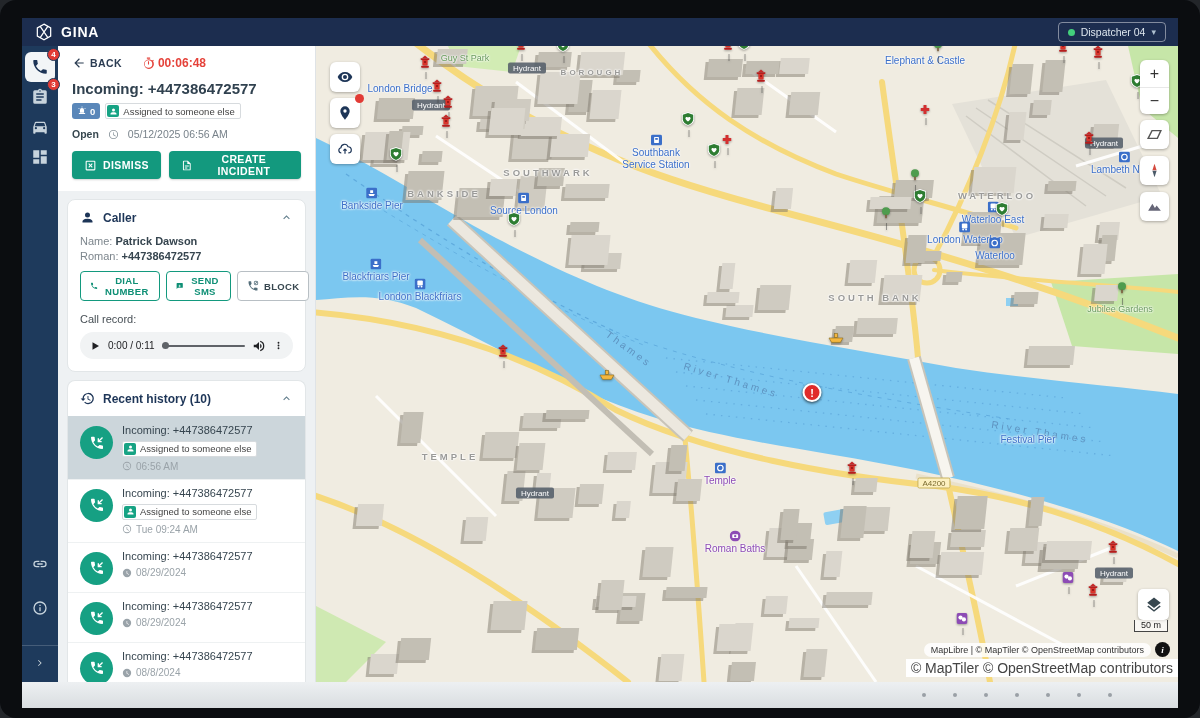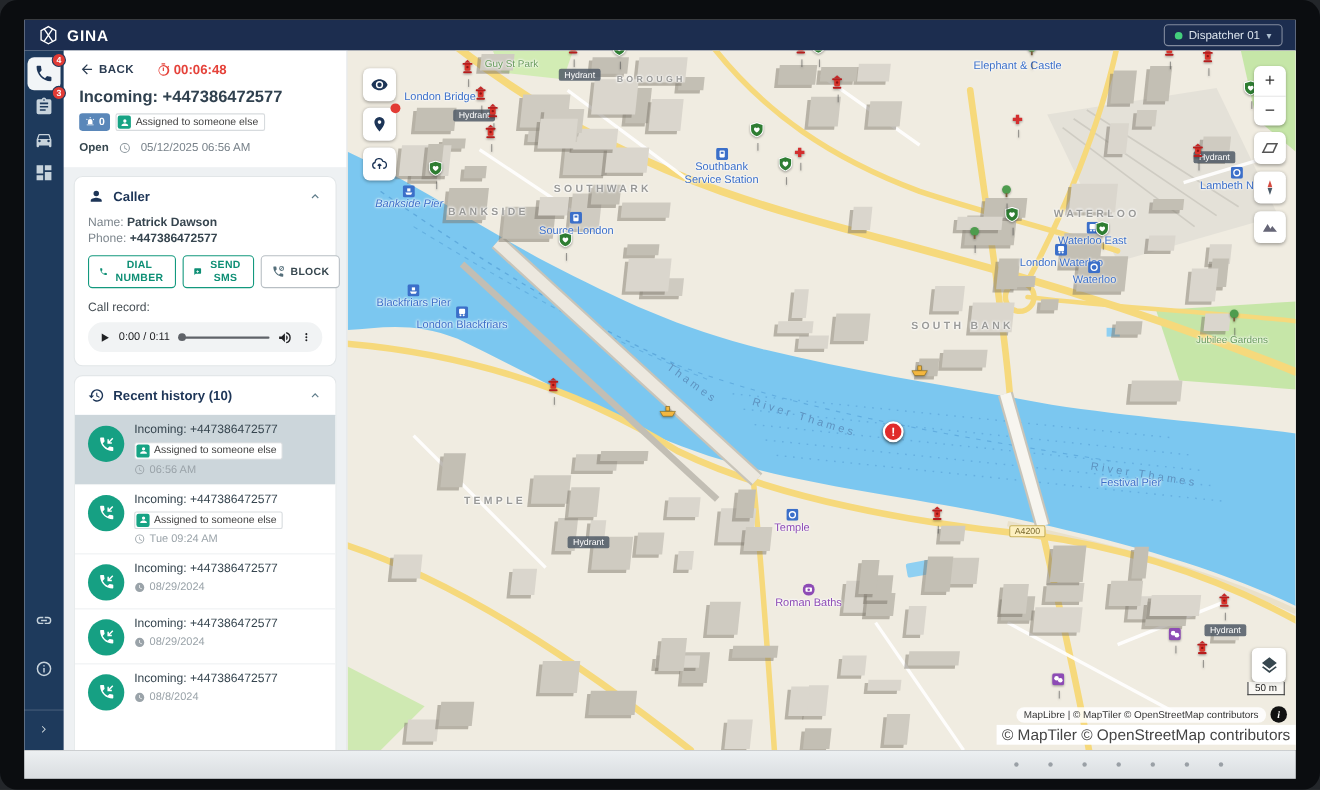--- a/index.html
+++ b/index.html
@@ -126,21 +126,21 @@
     <div class="appbar">
       <span class="i" style="width:20px;height:20px">
         <svg viewBox="0 0 24 24">
             <path fill="none" stroke="#fff" stroke-width="1.5" d="M12 2.6 20 7v10l-8 4.4L4 17V7z"></path>
             <path fill="none" stroke="#fff" stroke-width="1.5" d="M7.2 4.9l9.6 14.2M16.8 4.9 7.2 19.1"></path>
           </svg>
       </span>
       <span class="brand">GINA</span>
       <div class="dispatcher">
         <span class="sdot"></span>
-        <span>Dispatcher 01</span>
+        <span>Dispatcher 04</span>
         <span class="chev">▾</span>
       </div>
     </div>
 
     <div class="body">
 
       <div class="rail">
         <div id="rail-top" style="display: flex; flex-direction: column; align-items: center;">
             <div class="rail-item active">
               <span class="i">
@@ -242,39 +242,57 @@
           </div>
           <div class="meta">
             <b>Open</b>
             <span class="i">
                 <svg viewBox="0 0 24 24">
                   <path fill="currentColor" d="M12 2a10 10 0 1 0 10 10A10 10 0 0 0 12 2zm0 18a8 8 0 1 1 8-8 8 8 0 0 1-8 8zm.5-13H11v6l5.2 3.1.8-1.3-4.5-2.7z"></path>
                 </svg>
               </span>
             <span class="dt">05/12/2025 06:56 AM</span>
           </div>
+          <div class="actions">
+            <button class="tealbtn">
+              <span class="i">
+                  <svg viewBox="0 0 24 24">
+                    <path fill="currentColor" d="M19 3H5a2 2 0 0 0-2 2v14a2 2 0 0 0 2 2h14a2 2 0 0 0 2-2V5a2 2 0 0 0-2-2zm0 16H5V5h14zM9.4 8 8 9.4l2.6 2.6L8 14.6 9.4 16l2.6-2.6 2.6 2.6 1.4-1.4-2.6-2.6L16 9.4 14.6 8 12 10.6z"></path>
+                  </svg>
+                </span>
+              <span>DISMISS</span>
+            </button>
+            <button class="tealbtn">
+              <span class="i">
+                  <svg viewBox="0 0 24 24">
+                    <path fill="currentColor" d="M14 2H6a2 2 0 0 0-2 2v16a2 2 0 0 0 2 2h12a2 2 0 0 0 2-2V8zm4 18H6V4h7v5h5zM8 12h8v2H8zm0 4h5v2H8z"></path>
+                  </svg>
+                </span>
+              <span>CREATE INCIDENT</span>
+            </button>
+          </div>
         </div>
 
         <div class="card">
           <div class="chead">
             <span class="i">
                 <svg viewBox="0 0 24 24">
                   <path fill="currentColor" d="M12 12a4 4 0 1 0-4-4 4 4 0 0 0 4 4zm0 2c-2.7 0-8 1.3-8 4v2h16v-2c0-2.7-5.3-4-8-4z"></path>
                 </svg>
               </span>
             <span>Caller</span>
             <span class="i up">
                 <svg viewBox="0 0 24 24">
                   <path fill="currentColor" d="M7.4 15.4 12 10.8l4.6 4.6L18 14l-6-6-6 6z"></path>
                 </svg>
               </span>
           </div>
           <div class="cbody">
             <div class="kv"><span>Name:</span><b>Patrick Dawson</b></div>
-            <div class="kv"><span>Phone:</span><b>+447386472577</b></div>
+            <div class="kv"><span>Roman:</span><b>+447386472577</b></div>
             <div class="obtns">
               <button class="obtn">
                 <span class="i">
                     <svg viewBox="0 0 24 24">
                       <path fill="currentColor" d="M6.6 10.8a15 15 0 0 0 6.6 6.6l2.2-2.2a1 1 0 0 1 1-.2c1.1.4 2.3.6 3.6.6a1 1 0 0 1 1 1V20a1 1 0 0 1-1 1C10.9 21 3 13.1 3 3.5a1 1 0 0 1 1-1h3.5a1 1 0 0 1 1 1c0 1.2.2 2.5.6 3.6a1 1 0 0 1-.2 1z"></path>
                     </svg>
                   </span>
                 <span>DIAL NUMBER</span>
               </button>
               <button class="obtn">
@@ -643,21 +661,21 @@
             <div class="mlabel region" style="left: 276px; top: 26px; font-size: 8px;"><span>BOROUGH</span></div>
             <div class="mlabel region" style="left: 681px; top: 149px;"><span>WATERLOO</span></div>
             <div class="mlabel region" style="left: 559px; top: 251px;"><span>SOUTH BANK</span></div>
             <div class="mlabel region" style="left: 134px; top: 410px;"><span>TEMPLE</span></div>
             <div class="mlabel water" style="left: 313px; top: 303px; transform: translate(-50%, -50%) rotate(36deg);"><span>Thames</span></div>
             <div class="mlabel water" style="left: 415px; top: 334px; transform: translate(-50%, -50%) rotate(17deg);"><span>River Thames</span></div>
             <div class="mlabel water" style="left: 724px; top: 386px; transform: translate(-50%, -50%) rotate(9deg);"><span>River Thames</span></div>
             <div class="mlabel poi" style="left: 84px; top: 42px;"><span>London Bridge</span></div>
             <div class="mlabel park" style="left: 149px; top: 12px;"><span>Guy St Park</span></div>
             <div class="mlabel poi" style="left: 609px; top: 14px;"><span>Elephant &amp; Castle</span></div>
-            <div class="mlabel poi" style="left: 56px; top: 134px; font-style: italic;"><span class="licon i">
+            <div class="mlabel poi" style="left: 56px; top: 153px;"><span class="licon i">
                 <svg viewBox="0 0 12 12">
                   <rect width="12" height="12" rx="2" fill="#3b6fc9"></rect>
                   <path d="M2.5 7h7L8.3 9.4H3.7z" fill="#fff"></path>
                   <rect x="4.4" y="3" width="3.2" height="3" fill="#fff"></rect>
                 </svg>
               </span><span>Bankside Pier</span></div>
             <div class="mlabel poi" style="left: 60px; top: 224px;"><span class="licon i">
                 <svg viewBox="0 0 12 12">
                   <rect width="12" height="12" rx="2" fill="#3b6fc9"></rect>
                   <path d="M2.5 7h7L8.3 9.4H3.7z" fill="#fff"></path>

